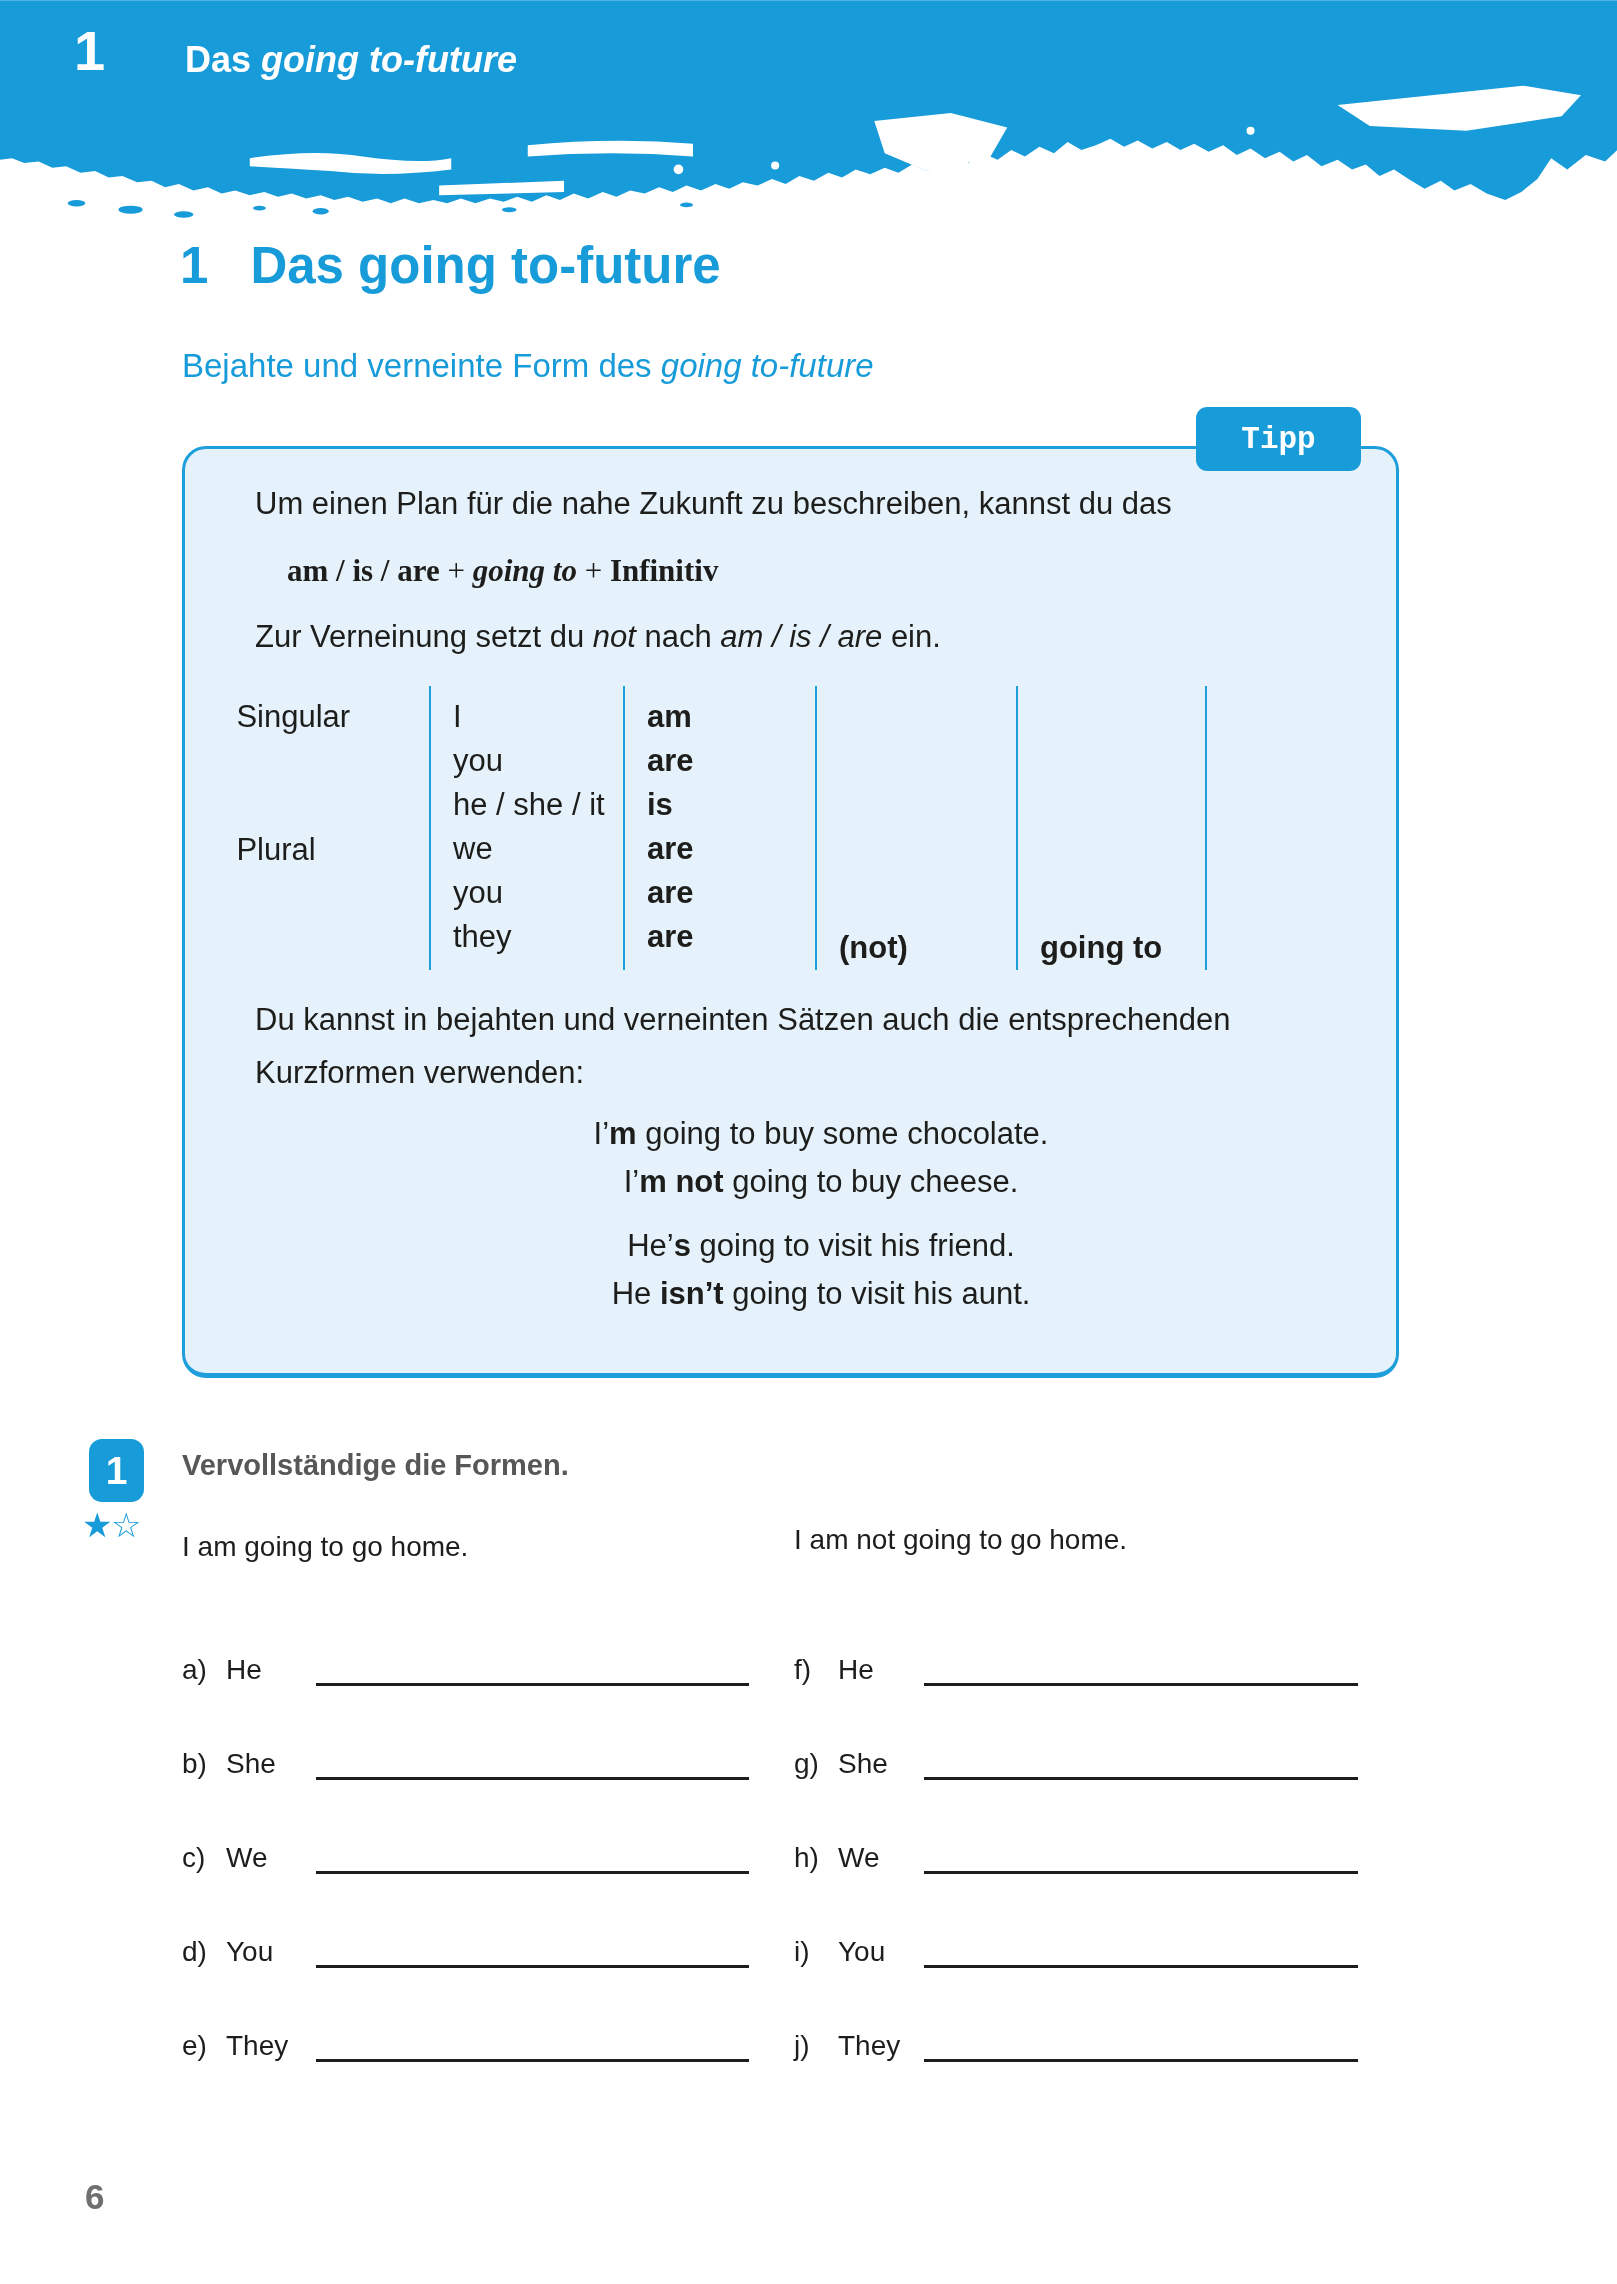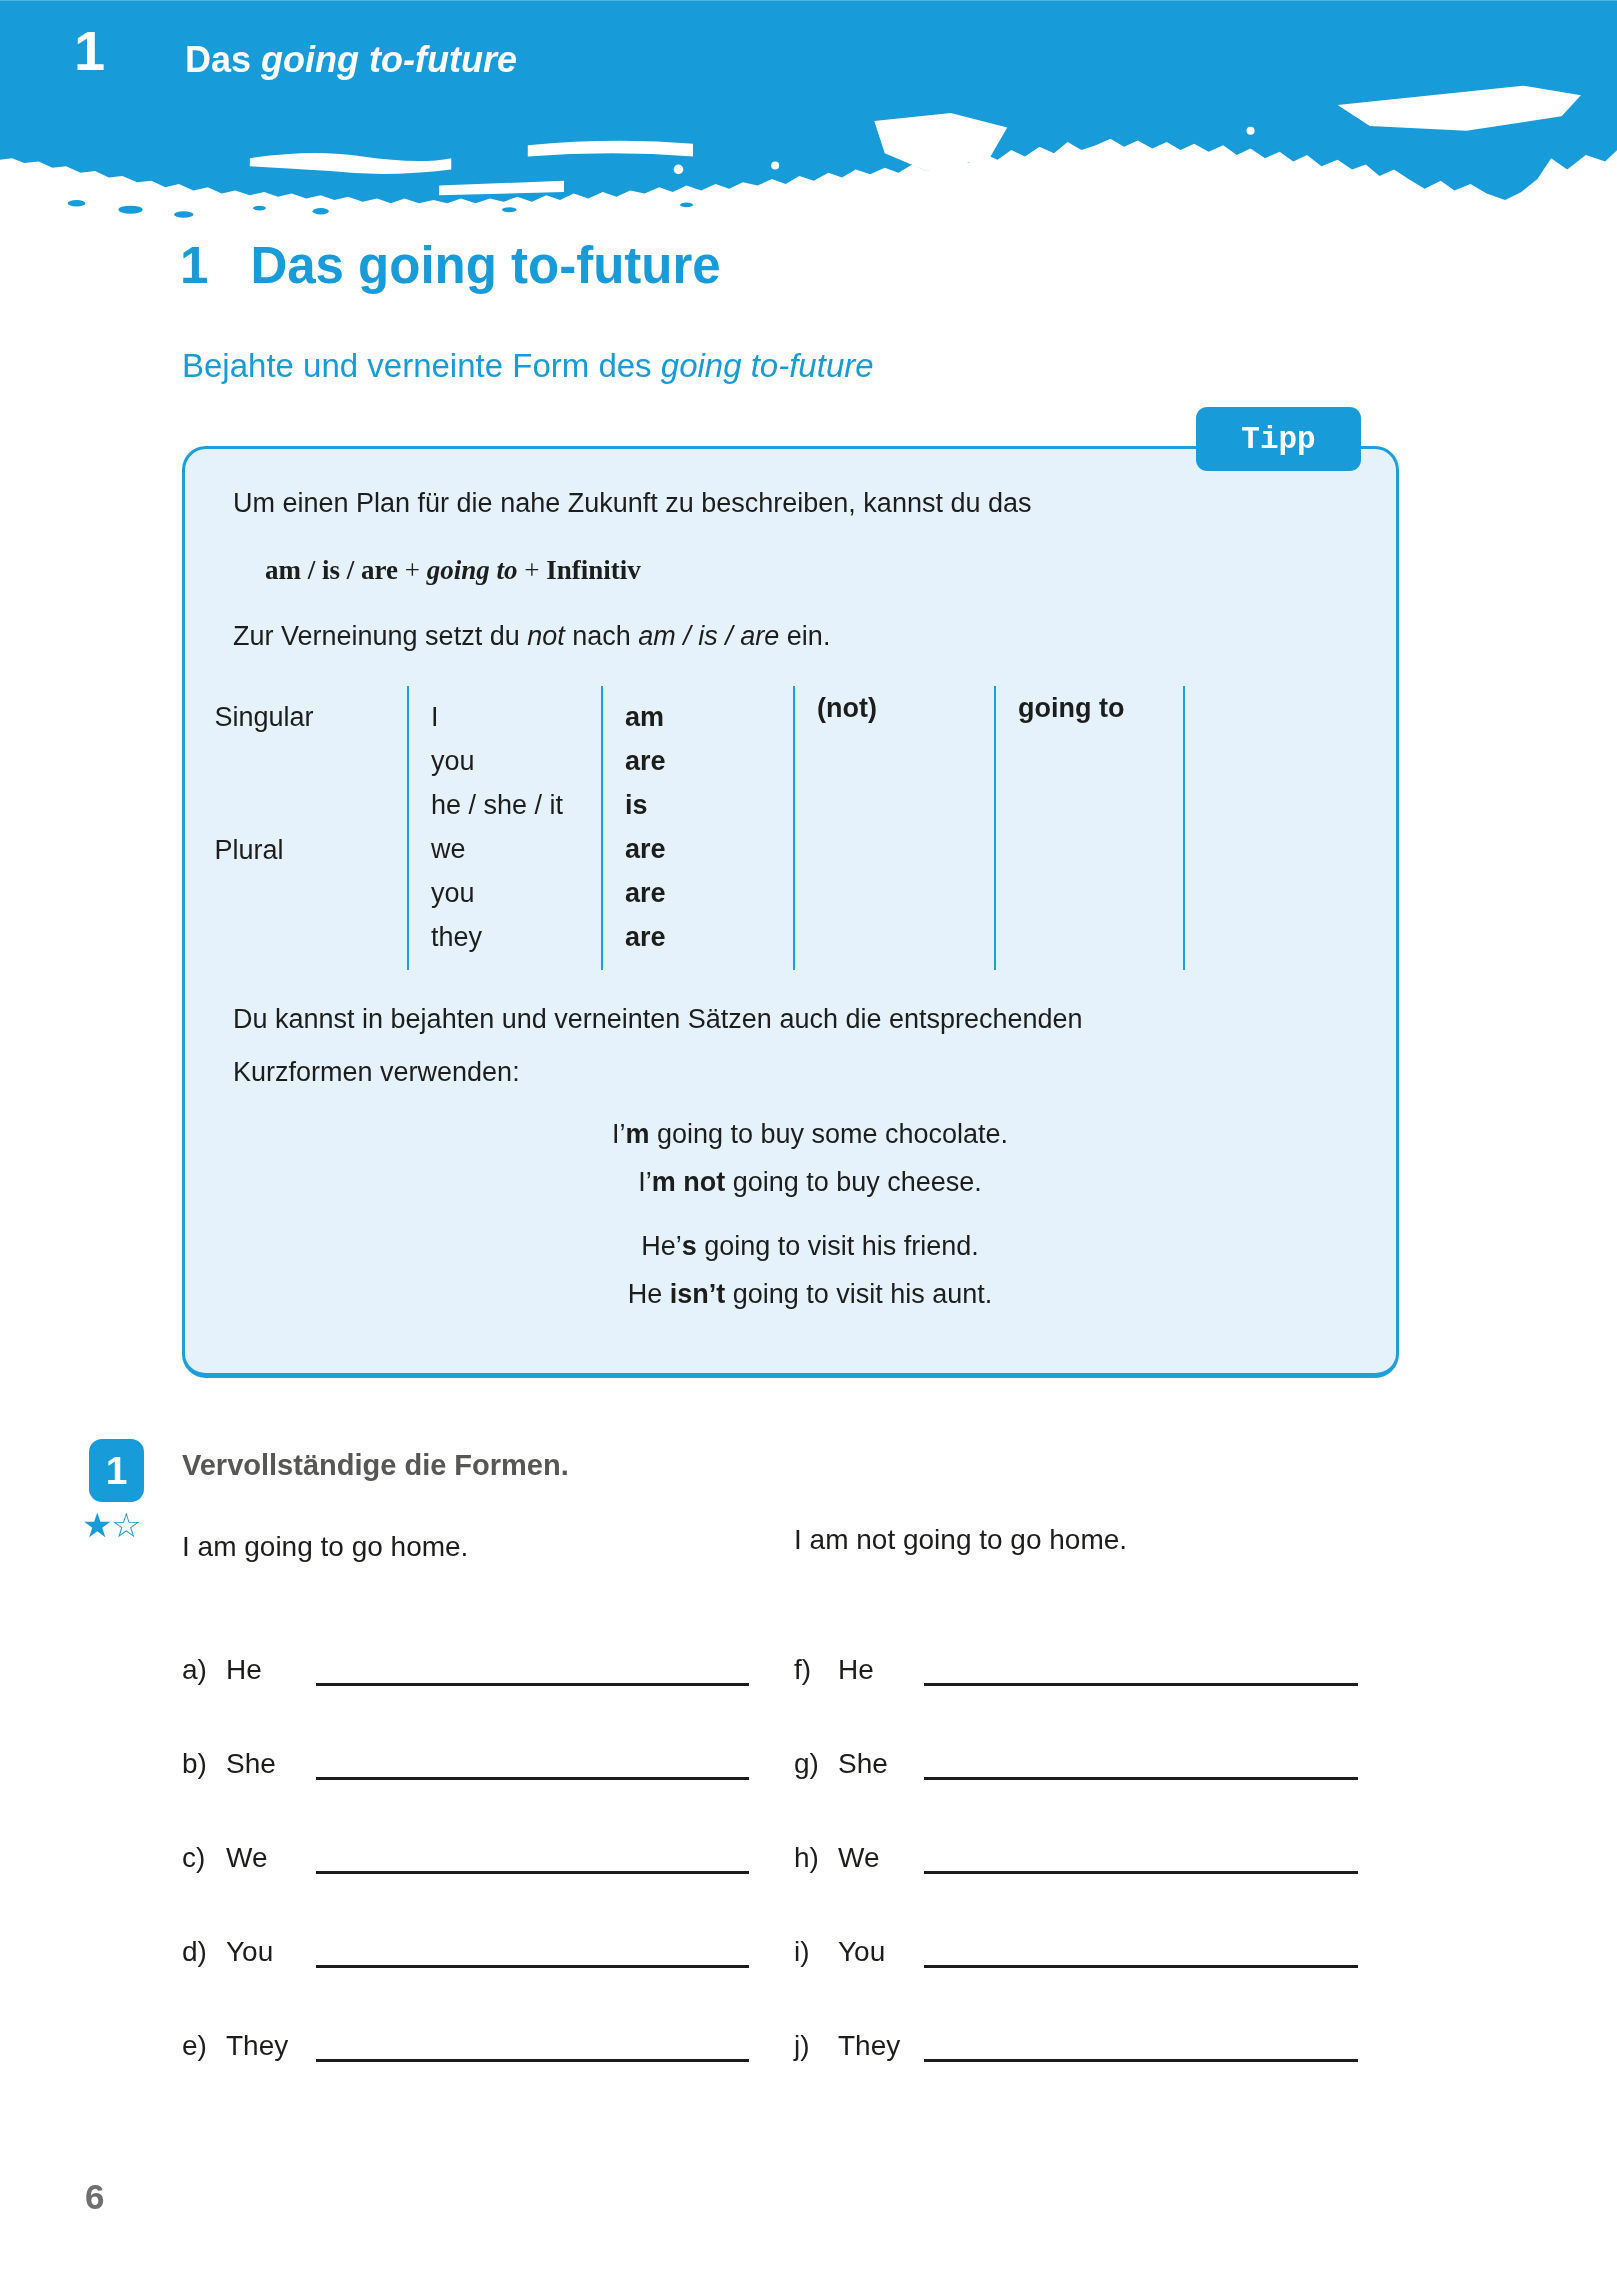--- a/index.html
+++ b/index.html
@@ -21,41 +21,41 @@
   .main-title{position:absolute;left:180px;top:238px;color:var(--brand,#189BD9);font-size:51px;font-weight:bold;line-height:1.1;}
   .main-title .num{margin-right:42px;}
   .subtitle{position:absolute;left:182px;top:348px;color:var(--brand,#189BD9);font-size:33px;font-weight:normal;line-height:1.1;}
   .subtitle i{font-style:italic;}
 
   
   .tip-tab{position:absolute;left:1196px;top:407px;width:165px;height:64px;background:var(--brand,#189BD9);
     border-radius:11.3px;color:#fff;font-size:31px;font-weight:bold;display:flex;align-items:center;justify-content:center;z-index:3;font-family:Liberation Mono, monospace;}
   .tip-box{position:absolute;left:182px;top:446px;width:1217px;height:932px;background:var(--box-fill,#E6F2FB);
     border:3.2px solid var(--brand-border,#1E9FDC);border-bottom-width:5.6px;border-radius:24px;z-index:2;}
-  .tip-inner{padding:27px 45px 0 48px;color:var(--ink,#1D1D1B);font-size:27px;line-height:55px;}
+  .tip-inner{padding:27px 45px 0 70px;color:var(--ink,#1D1D1B);font-size:31px;line-height:55px;}
   .tip-inner i{font-style:italic;}
   .tip-inner b{font-weight:bold;}
   .bi{font-weight:bold;font-style:italic;}
   .formula{margin-top:21px;margin-left:32px;line-height:37px;font-family:Liberation Serif, serif;}
   .negation{margin-top:29px;line-height:37px;}
 
   
   .gtable{display:flex;margin-top:31px;margin-left:-21px;height:284px;line-height:44px;}
   .gcol{height:100%;padding-top:8.9px;}
   .gcol.div{border-right:2.4px solid var(--brand-border,#1E9FDC);}
   .gc1{width:197px;position:relative;padding-left:2.4px;}
   .gc1 .lbl{position:absolute;left:2.4px;}
   .gc1 .lbl.plural{top:142px;text-align:right;}
   .gc1 .lbl.singular{top:8.9px;}
   .gc2{width:194px;padding-left:22px;}
   .gc3{width:192px;padding-left:22px;font-weight:bold;}
   .gc4{width:201px;}
   .gc5{width:189px;}
   .gc6{width:238px;}
-  .gmid{display:flex;align-items:flex-start;height:100%;padding-left:22px;padding-top:0;}
+  .gmid{display:flex;align-items:flex-end;height:100%;padding-left:22px;padding-top:0;}
   .gc5 .t{font-weight:bold;}
 
   .shortforms{margin-top:22.6px;line-height:53px;}
   .examples{margin-top:11.3px;margin-left:36px;line-height:48px;text-align:center;}
   .examples .gap{height:16px;}
 
   
   .ex-marker{position:absolute;left:89px;top:1439px;width:55px;height:63px;background:var(--brand,#189BD9);
     border-radius:13px;color:#fff;font-size:39px;font-weight:bold;display:flex;align-items:center;justify-content:center;}
   .ex-stars{position:absolute;left:82px;top:1505px;font-family:"DejaVu Sans",sans-serif;font-size:34px;color:var(--brand,#189BD9);letter-spacing:-1.6px;}

